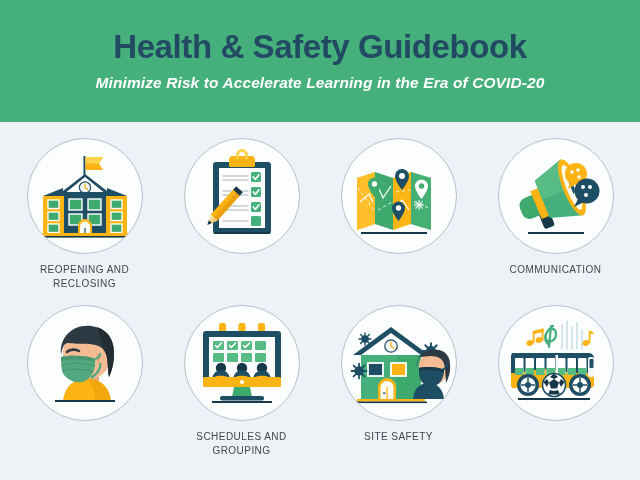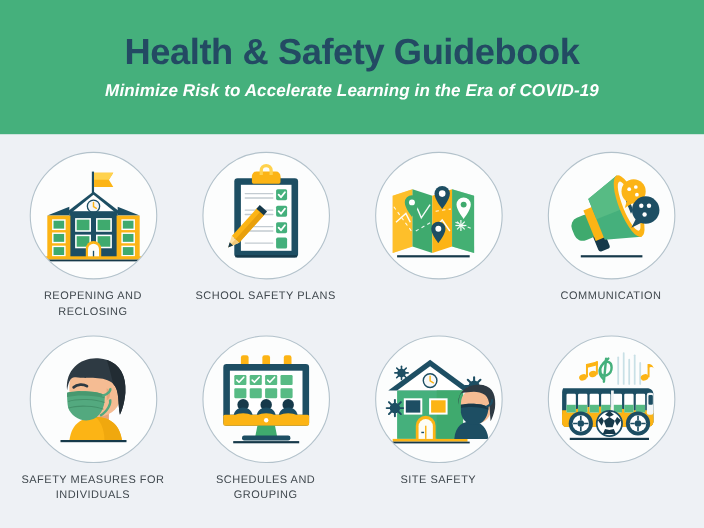--- a/index.html
+++ b/index.html
@@ -87,21 +87,21 @@
     max-width: 135px;
   }
 </style>
 </head>
 <body>
 
 <div id="infographic">
 
   <div class="header">
     <div class="header-title">Health &amp; Safety Guidebook</div>
-    <div class="header-subtitle">Minimize Risk to Accelerate Learning in the Era of COVID-19</div>
+    <div class="header-subtitle">Minimize Risk to Accelerate Learning in the Era of COVID-20</div>
   </div>
 
   <div class="grid">
 
     <div class="cell">
       <div class="circle">
         <svg width="104" height="104" viewBox="0 0 104 104">
 
           <rect x="50.5" y="12" width="2" height="22" fill="#1d4e63"></rect>
           <path d="M52.5 13 L70 13 L66 19.5 L70 26 L52.5 26 Z" fill="#fcb415"></path>
@@ -183,21 +183,20 @@
             <rect x="28.5" y="44" width="4.5" height="34" fill="#e8a00d"></rect>
             <rect x="24" y="40" width="9" height="4.5" fill="#16394a"></rect>
             <path d="M24 78 L33 78 L28.5 88 Z" fill="#ffe0a3"></path>
             <path d="M28.5 78 L33 78 L28.5 88 Z" fill="#f2c978"></path>
             <path d="M26.4 83.5 L30.6 83.5 L28.5 88 Z" fill="#16394a"></path>
           </g>
 
           <rect x="24" y="88" width="56" height="2" fill="#16394a"></rect>
         </svg>
       </div>
-      <div class="cell-label">School Safety Plans</div>
     </div>
 
     <div class="cell">
       <div class="circle">
         <svg width="104" height="104" viewBox="0 0 104 104">
 
           <path d="M10 34 L28 28 L28 80 L10 86 Z" fill="#fcb415"></path>
           <path d="M10 34 L28 28 L28 80 L10 86 Z" fill="#ffc93f" opacity="0.5"></path>
 
           <path d="M28 28 L46 34 L46 86 L28 80 Z" fill="#3faa6e"></path>
@@ -317,21 +316,20 @@
             <path d="M29 54 C38 51 54 52 62 55"></path>
             <path d="M29.5 60 C38 57 54 58 61 61"></path>
           </g>
 
           <path d="M60 49 C66 47 68 44 67 42" stroke="#53a97f" stroke-width="2.2" fill="none"></path>
           <path d="M58 67 C66 62 68 55 67 52" stroke="#53a97f" stroke-width="2.2" fill="none"></path>
 
           <rect x="22" y="89" width="60" height="2" fill="#16394a"></rect>
         </svg>
       </div>
-      <div class="cell-label">Safety Measures for Individuals</div>
     </div>
 
     <div class="cell">
       <div class="circle">
         <svg width="104" height="104" viewBox="0 0 104 104">
 
           <rect x="29" y="12" width="7" height="14" rx="2" fill="#fcb415"></rect>
           <rect x="48.5" y="12" width="7" height="14" rx="2" fill="#fcb415"></rect>
           <rect x="68" y="12" width="7" height="14" rx="2" fill="#fcb415"></rect>
 

